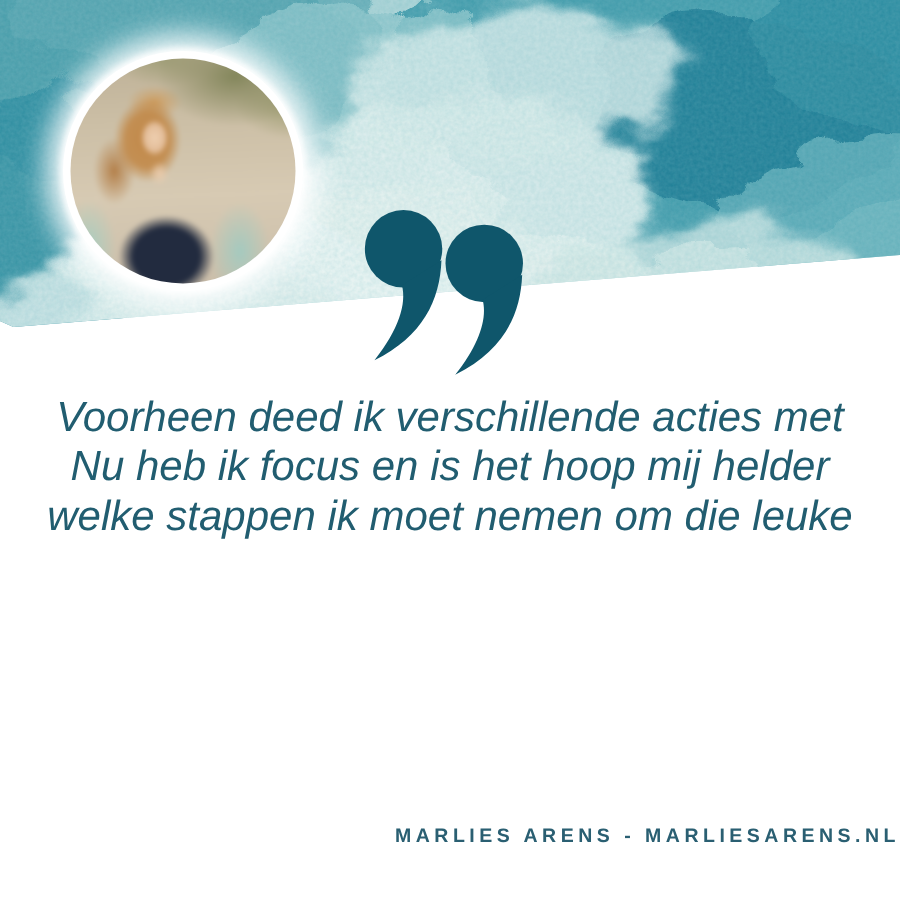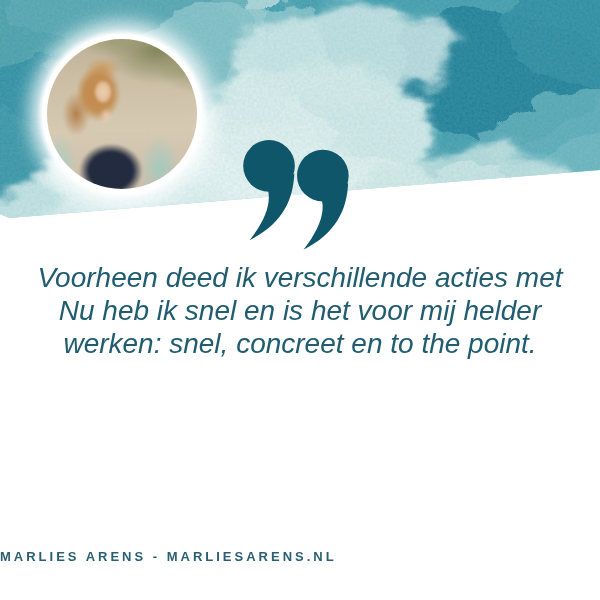--- a/index.html
+++ b/index.html
@@ -43,21 +43,21 @@
   .quote-mark{position:absolute;left:243px;top:139px;width:108px;height:113px;}
   .quote-mark svg{display:block;width:100%;height:100%;}
   
   .quote-text{
     position:absolute;left:0;right:0;top:261px;text-align:center;
     color:#215d70;font-style:italic;font-size:28px;line-height:33px;
   }
   .quote-line{white-space:nowrap;}
   
   .attribution{
-    position:absolute;left:0;right:0;top:549px;text-align:left;
+    position:absolute;left:0;right:0;top:549px;text-align:right;
     color:#2a5f72;font-size:13px;font-weight:bold;letter-spacing:3px;
     font-style:normal;
   }
 </style>
 </head>
 <body>
 
 <div class="stage">
 
   <div class="header-bg">
@@ -120,19 +120,19 @@
         <g transform="translate(100,20)">
           <circle cx="48" cy="48" r="48"></circle>
           <path d="M 95,62 C 93,112 72,156 12,186 C 42,148 52,116 46,93 Z"></path>
         </g>
       </g>
     </svg>
   </div>
 
   <div class="quote-text">
     <div class="quote-line">Voorheen deed ik verschillende acties met</div>
-    <div class="quote-line">Nu heb ik snel en is het voor mij helder</div>
-    <div class="quote-line">werken: snel, concreet en to the point.</div>
+    <div class="quote-line">Nu heb ik focus en is het hoop mij helder</div>
+    <div class="quote-line">welke stappen ik moet nemen om die leuke</div>
   </div>
 
   <div class="attribution">MARLIES ARENS - MARLIESARENS.NL</div>
 
 </div>
 
 </body></html>

